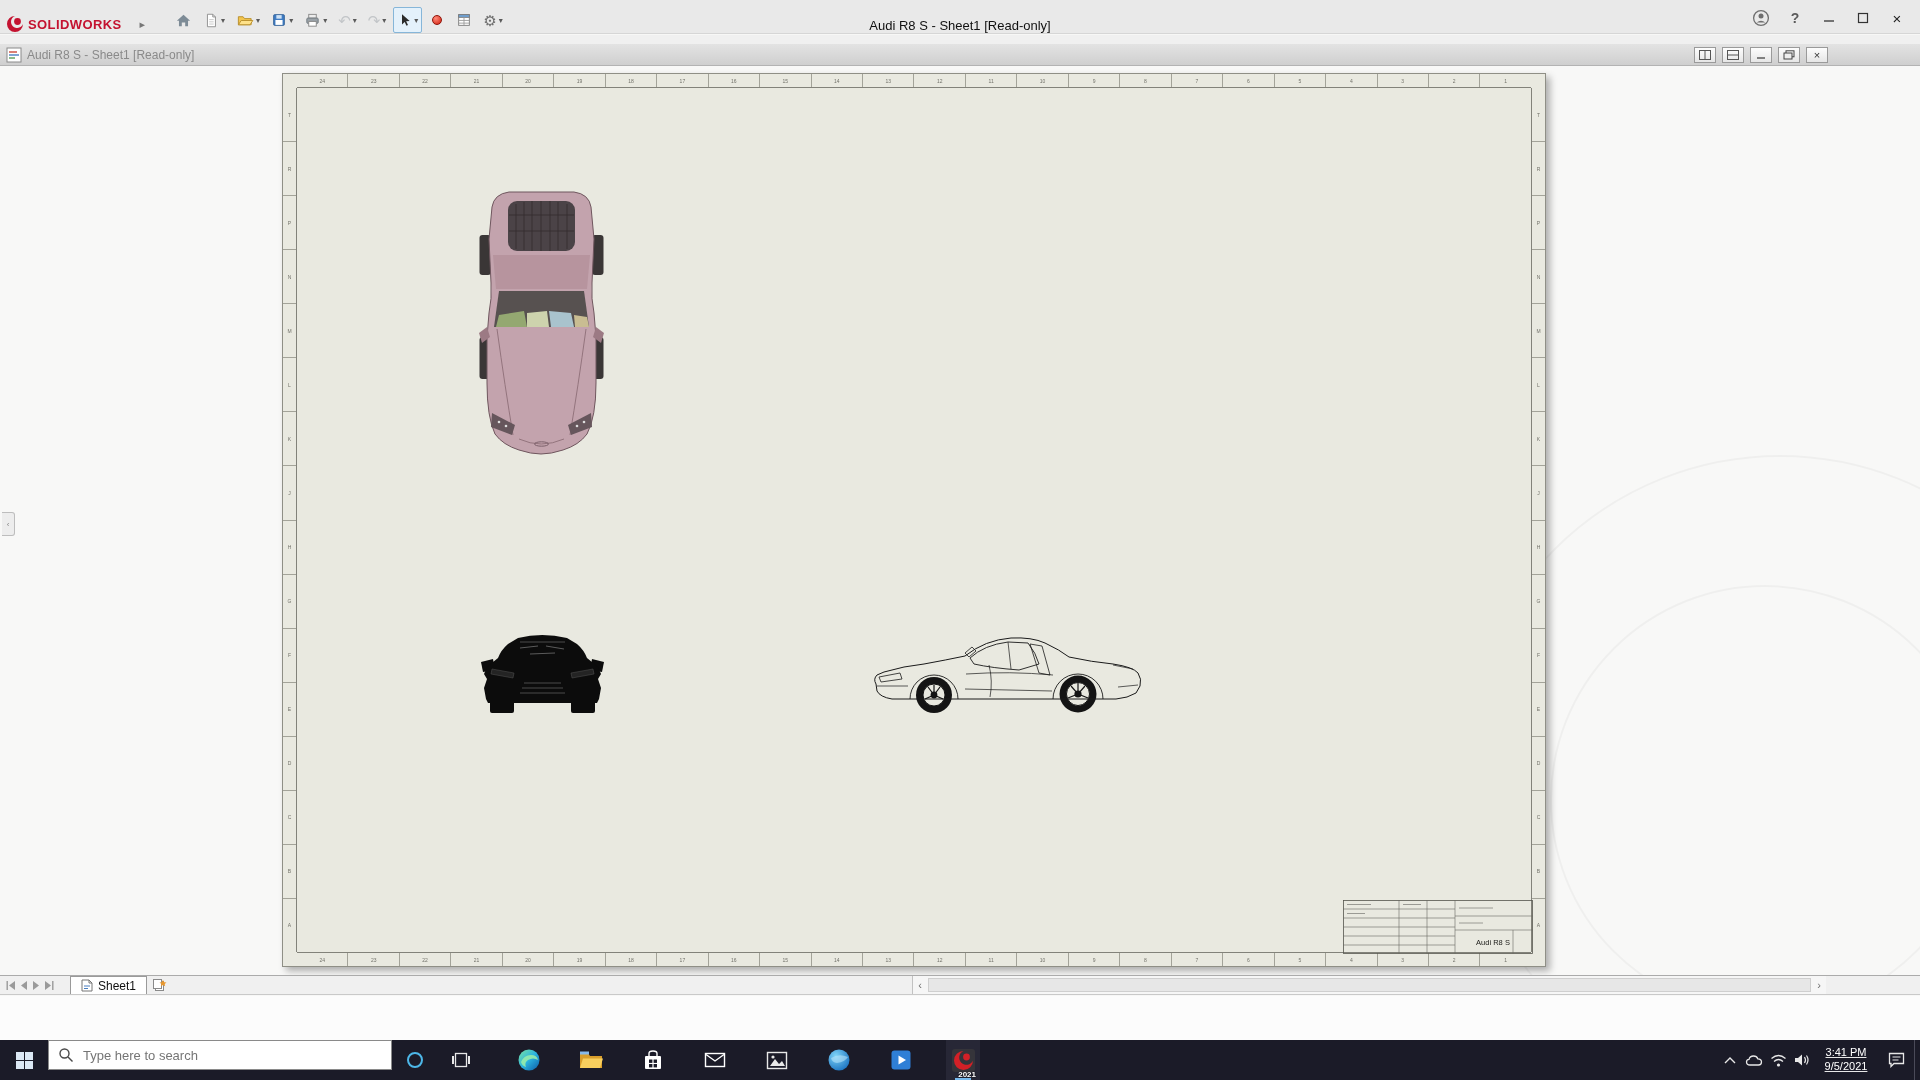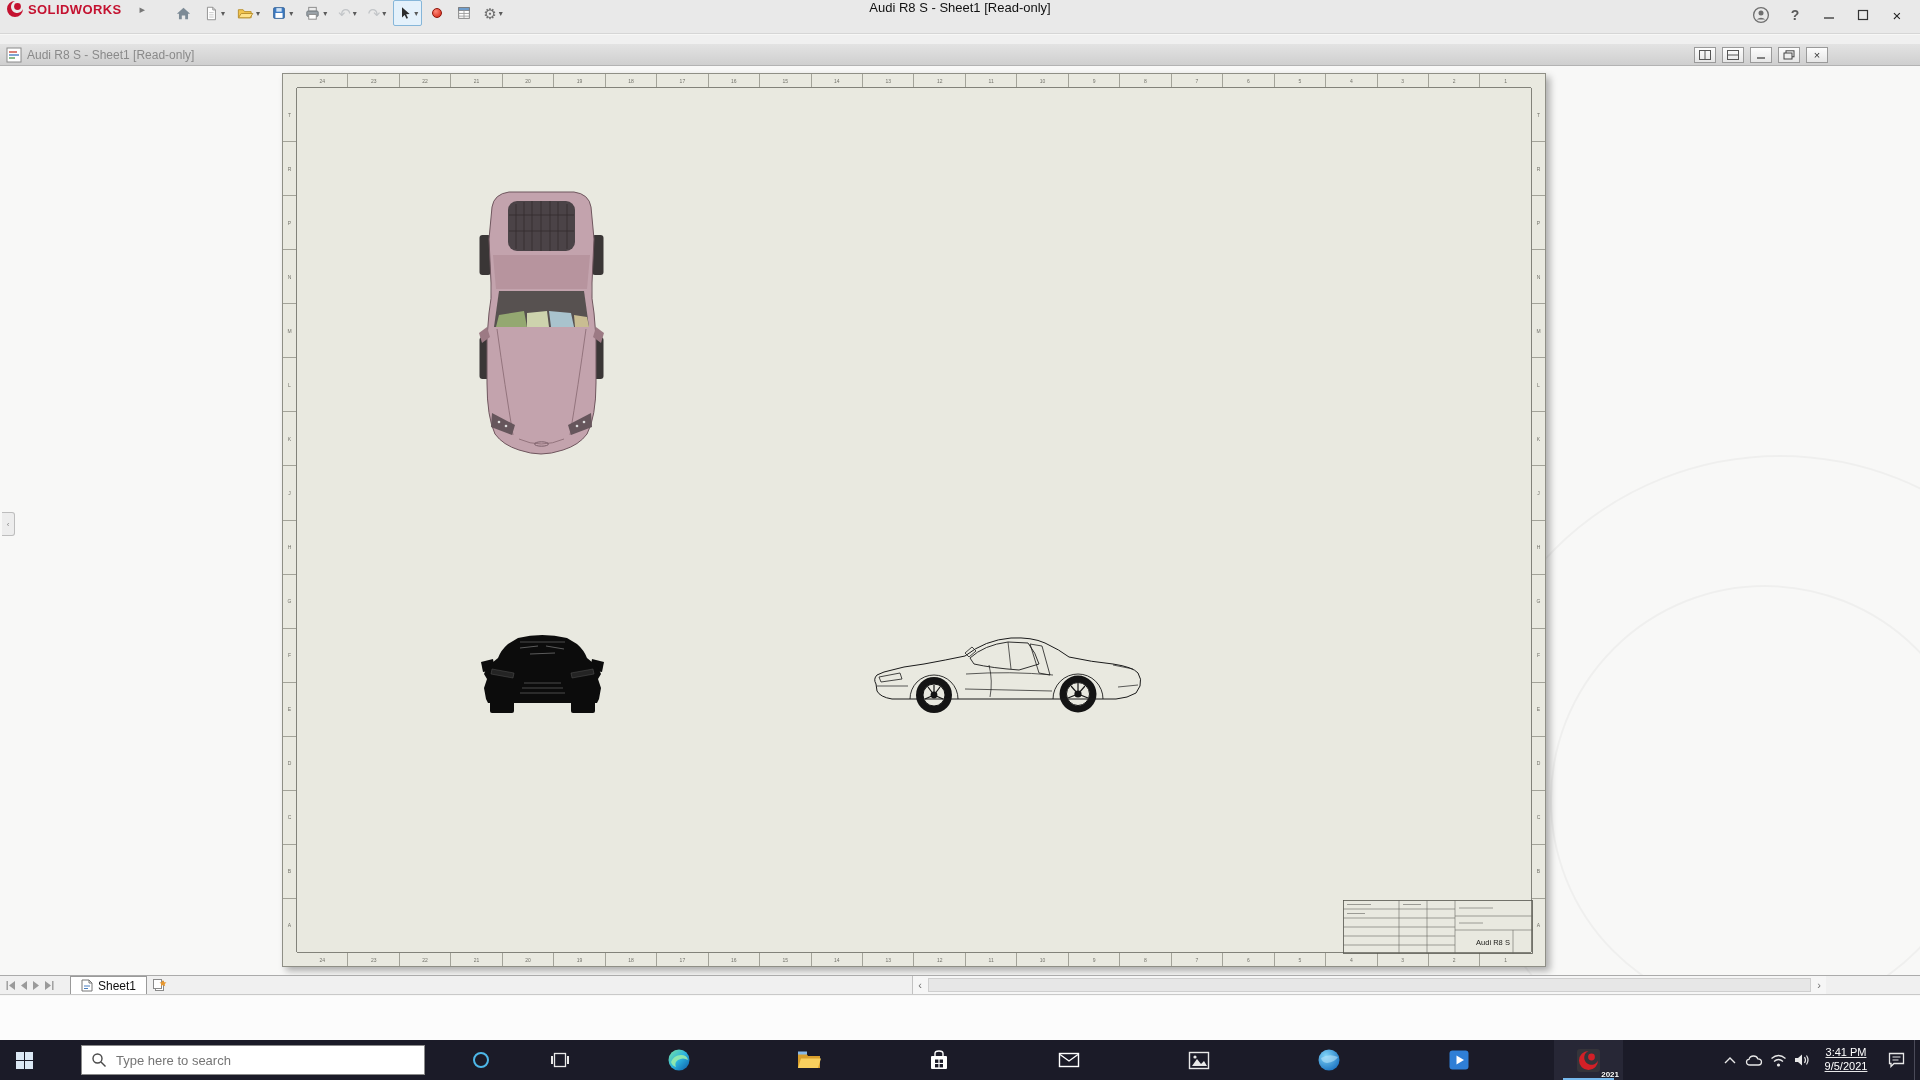--- a/index.html
+++ b/index.html
@@ -1,21 +1,21 @@
 <!DOCTYPE html>
 <html><head>
 <meta charset="utf-8">
 <style>
   * { margin:0; padding:0; box-sizing:border-box; }
   body { font-family:"Liberation Sans", sans-serif; background:#000; }
   #screen { position:relative; width:1920px; height:1080px; background:#f7f7f6; overflow:hidden; }
 
   
   .titlebar { position:absolute; top:0; left:0; right:0; height:34px; background:#e9e9e9;
-              border-bottom:1px solid #d6d6d6; display:flex; align-items:flex-start; padding:0 6px; }
+              border-bottom:1px solid #d6d6d6; display:flex; align-items:flex-end; padding:0 6px; }
   .brand { display:flex; align-items:center; gap:4px; }
   .brand-text { color:#c41230; font-weight:bold; font-size:13px; letter-spacing:.4px; }
   .brand-expand { color:#777; font-size:11px; margin-left:14px; }
   .tools { display:flex; align-items:center; gap:3px; margin-left:26px; }
   .tbtn { height:26px; min-width:24px; padding:0 3px; display:flex; align-items:center; justify-content:center;
           gap:2px; border:1px solid transparent; border-radius:2px; }
   .tbtn.active { background:#e4f1fb; border:1px solid #86b6d9; }
   .caret { font-size:8px; color:#5a5a5a; }
   .glyph { font-size:15px; color:#6f6f6f; line-height:1; }
   .glyph.disabled { color:#c2c5c8; }
@@ -71,28 +71,28 @@
   .addsheet { width:24px; display:flex; align-items:center; justify-content:center; }
   .hscroll { position:absolute; left:912px; right:94px; top:0; bottom:0; background:#f6f6f6;
              border-left:1px solid #c2c2c2; display:flex; align-items:center; }
   .scroll-arrow { width:14px; text-align:center; color:#6f6f6f; font-size:11px; }
   .scroll-thumb { flex:1; height:14px; margin:0 1px; background:#e7e7e7; border:1px solid #cfcfcf; }
 
   .statusstrip { position:absolute; top:996px; left:0; right:0; height:44px; background:#fcfcfc; }
 
   
   .taskbar { position:absolute; top:1040px; left:0; right:0; height:40px; background:#1b1b28;
-             display:flex; align-items:center; color:#e8e8e8;gap:33px; }
+             display:flex; align-items:flex-start; color:#e8e8e8; }
   .startbtn { width:48px; height:40px; display:flex; align-items:center; justify-content:center; }
   .searchbox { position:relative; width:344px; height:30px; background:#fff; border:1px solid #8a8a8a; }
   .searchbox input { width:100%; height:100%; border:none; outline:none; padding-left:34px;
                      font-size:13px; color:#3c3c3c; font-family:"Liberation Sans",sans-serif; background:transparent; }
   .searchicon { position:absolute; left:9px; top:6px; }
   .tb-slot { width:46px; height:40px; display:flex; align-items:center; justify-content:center; position:relative; }
-  .tb-slot.app { width:69px;margin-left:28px; }
+  .tb-slot.app { width:34px;margin-left:28px; }
   .tb-slot.running { background:#272736; }
   .tb-slot.running::after { content:""; position:absolute; bottom:0; left:9px; right:9px; height:2px; background:#76b9ed; }
   .sw-badge { position:absolute; bottom:1px; right:4px; font-size:8px; font-weight:bold; color:#fff; text-shadow:0 0 2px #000; }
   .tray { margin-left:auto; display:flex; align-items:center; height:100%;text-decoration:underline; }
   .tray-btn { width:24px; height:40px; display:flex; align-items:center; justify-content:center; }
   .clock { width:64px; text-align:center; font-size:11px; line-height:1.25; color:#fff; }
   .showdesktop { width:6px; height:40px; border-left:1px solid #4a4a58; }
 </style>
 </head>
 <body>

